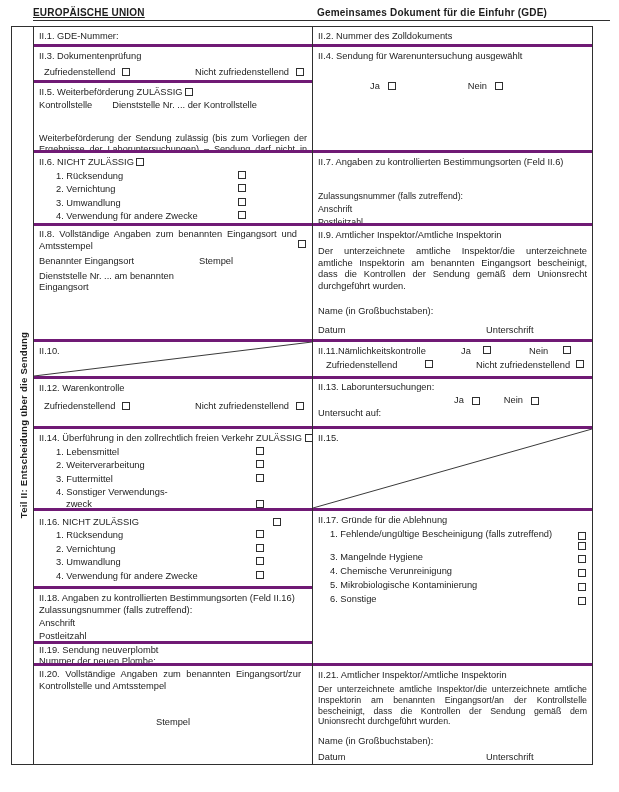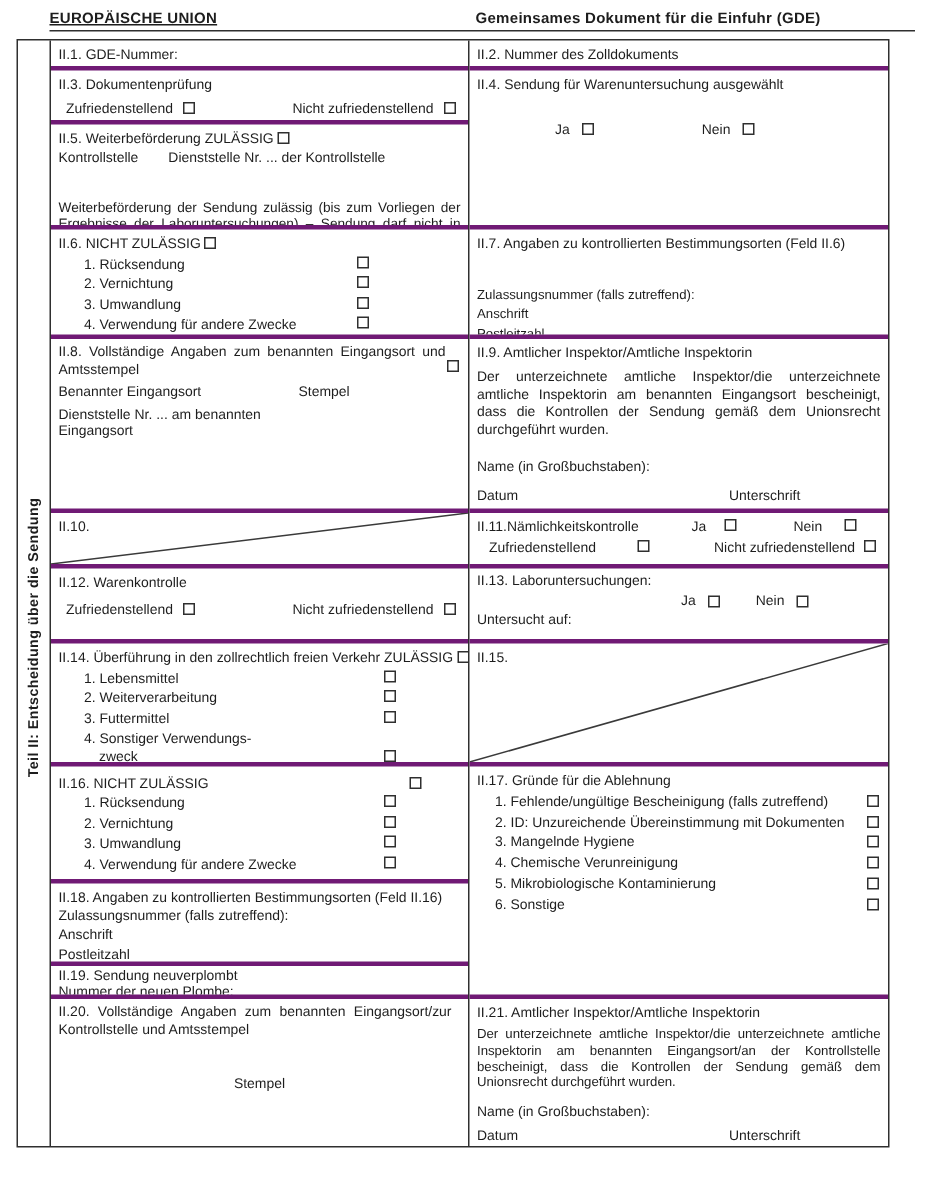--- a/index.html
+++ b/index.html
@@ -89,21 +89,21 @@
 
   
   .r13-yn { display:flex; margin-left:136px; margin-top:2px; line-height:11px; }
   .r13-yn .grp2 { display:inline-flex; gap:8px; align-items:center; }
   .r13-yn .sp { width:24px; }
   .r13-line { line-height:11px; margin-top:2px; }
   .erg { display:flex; gap:3px; margin-left:36px; margin-top:10px; font-size:8.6px; align-items:center; line-height:10px; }
   .erg .g1 { margin-left:4px; }
 
   
-  .itm17 { display:flex; padding-left:12px; margin-top:1.8px; line-height:12px; align-items:center; }
+  .itm17 { display:flex; padding-left:12px; margin-top:1.8px; line-height:12px; align-items:flex-end; }
   .itm17 .cb { margin-left:auto; margin-right:1px; }
 
   
   .det { line-height:13px; }
   .det7 { margin-top:22px; }
 
   
   .cell-ii19 { padding-top:1px; line-height:10.5px; }
 
   
@@ -309,21 +309,20 @@
             </svg>
         </div>
 
         <div class="cell h155">
           <div>II.17. Gründe für die Ablehnung</div>
           <div class="itm17">
               <span>1. Fehlende/ungültige Bescheinigung (falls zutreffend)</span>
               <span class="cb"></span>
             </div>
           <div class="itm17">
-              <span>2. ID: Unzureichende Übereinstimmung mit Dokumenten</span>
               <span class="cb"></span>
             </div>
           <div class="itm17">
               <span>3. Mangelnde Hygiene</span>
               <span class="cb"></span>
             </div>
           <div class="itm17">
               <span>4. Chemische Verunreinigung</span>
               <span class="cb"></span>
             </div>

